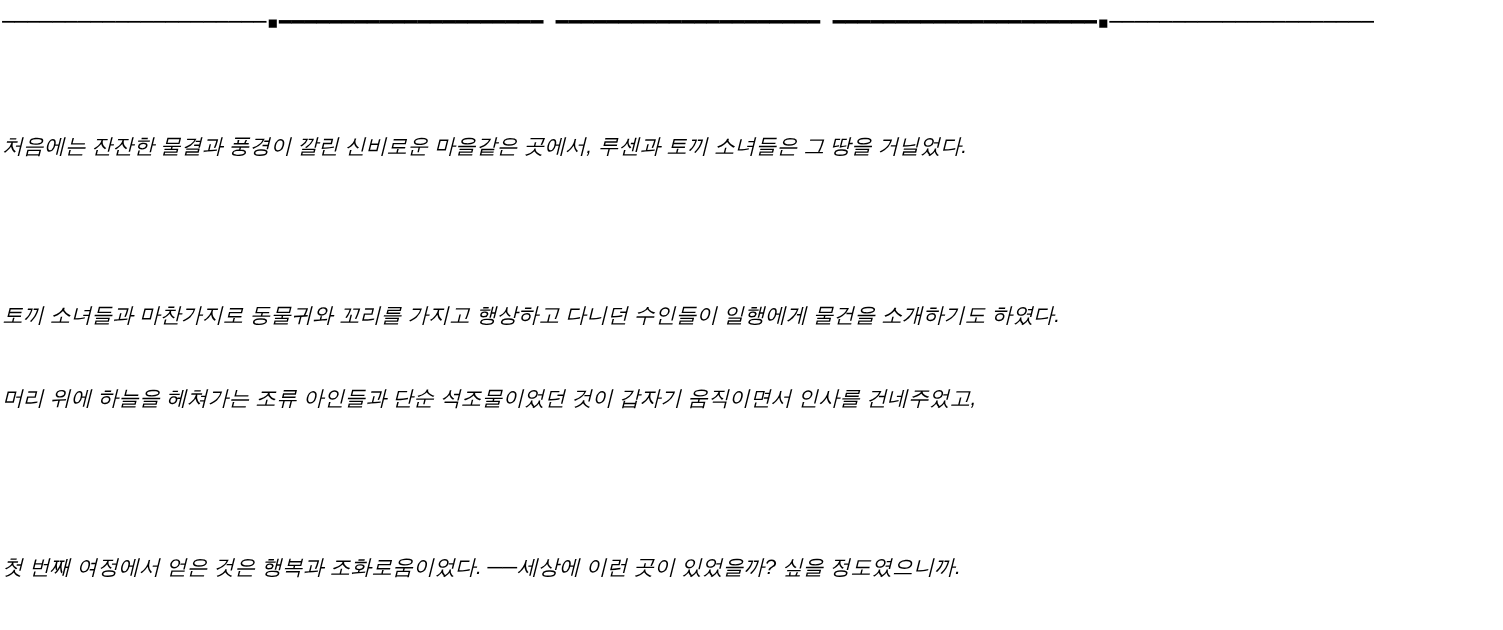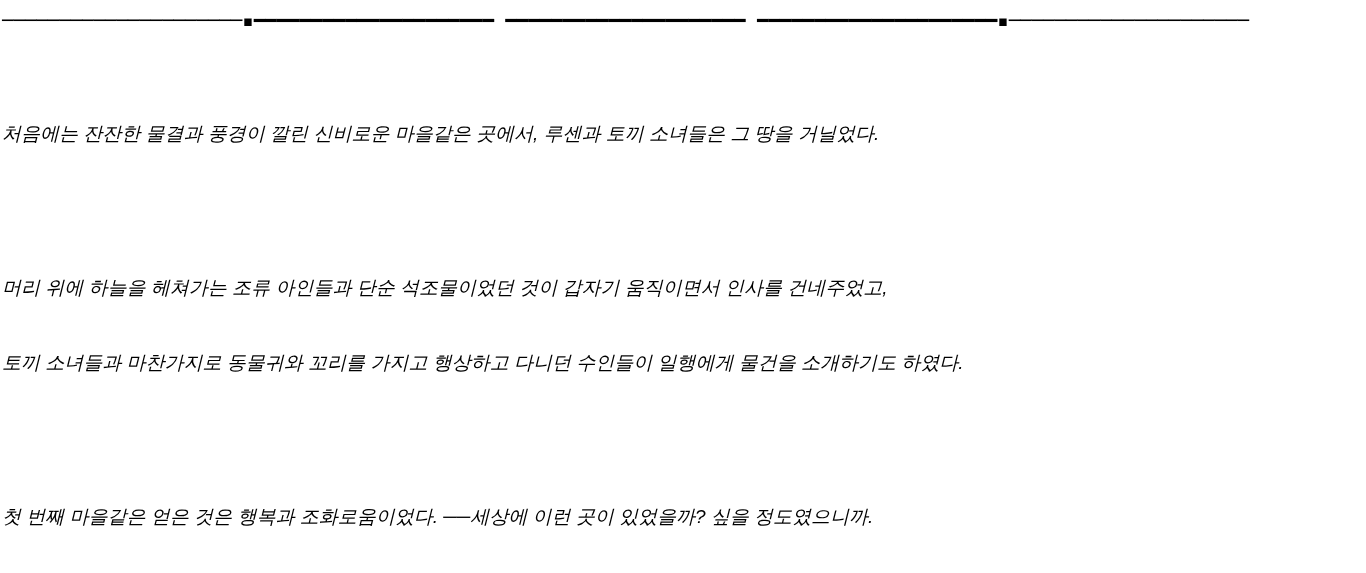--- a/index.html
+++ b/index.html
@@ -48,22 +48,22 @@
 <div class="page">
   <div class="content">
 
     <div class="separator">─────────────────────▪━━━━━━━━━━━━━━━━━━━━━ ━━━━━━━━━━━━━━━━━━━━━ ━━━━━━━━━━━━━━━━━━━━━▪─────────────────────</div>
 
     <p class="para">
       <span class="text-line">처음에는 잔잔한 물결과 풍경이 깔린 신비로운 마을같은 곳에서, 루센과 토끼 소녀들은 그 땅을 거닐었다.</span>
     </p>
 
     <p class="para">
+      <span class="text-line">토끼 소녀들과 마찬가지로 동물귀와 꼬리를 가지고 행상하고 다니던 수인들이 일행에게 물건을 소개하기도 하였다.</span>
       <span class="text-line">머리 위에 하늘을 헤쳐가는 조류 아인들과 단순 석조물이었던 것이 갑자기 움직이면서 인사를 건네주었고,</span>
-      <span class="text-line">토끼 소녀들과 마찬가지로 동물귀와 꼬리를 가지고 행상하고 다니던 수인들이 일행에게 물건을 소개하기도 하였다.</span>
     </p>
 
     <p class="para">
-      <span class="text-line">첫 번째 마을같은 얻은 것은 행복과 조화로움이었다. ──세상에 이런 곳이 있었을까? 싶을 정도였으니까.</span>
+      <span class="text-line">첫 번째 여정에서 얻은 것은 행복과 조화로움이었다. ──세상에 이런 곳이 있었을까? 싶을 정도였으니까.</span>
     </p>
 
   </div>
 </div>
 
 </body></html>

